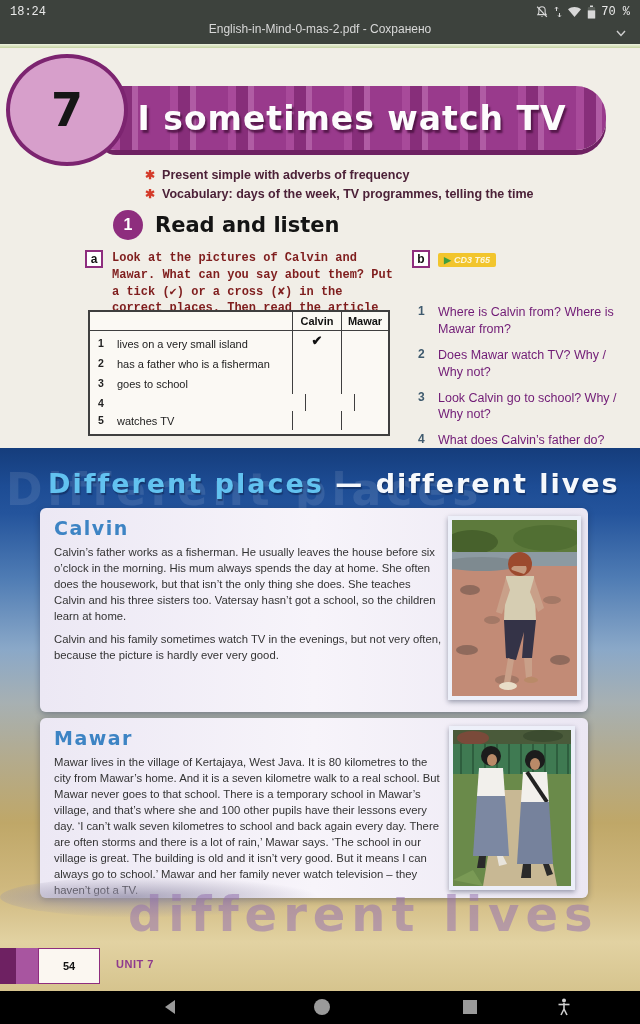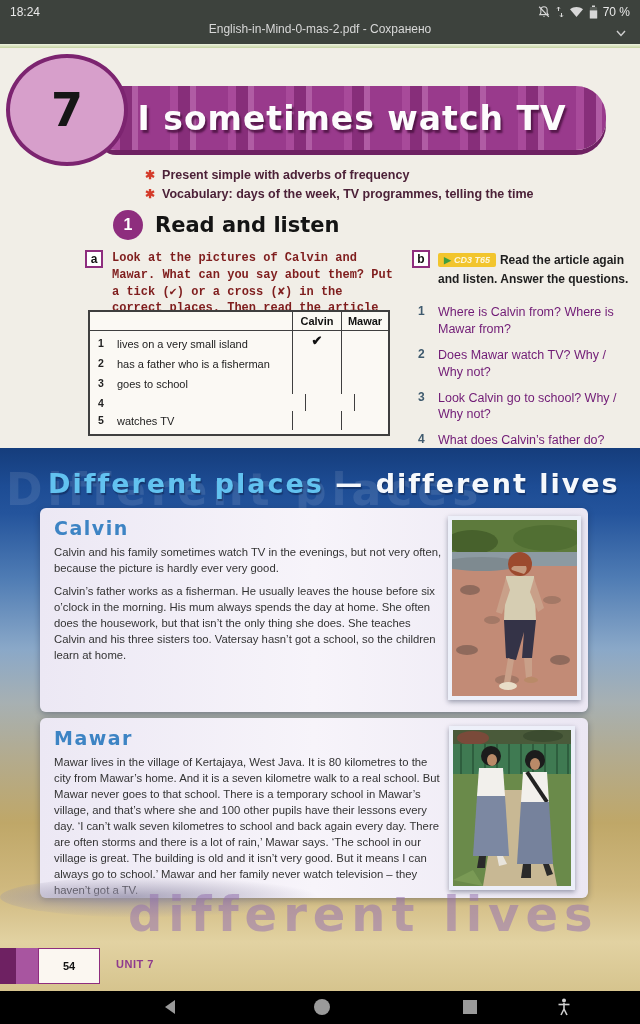--- a/index.html
+++ b/index.html
@@ -3,21 +3,21 @@
 <meta charset="utf-8">
 <style>
   * { margin:0; padding:0; box-sizing:border-box; }
   html,body { width:640px; height:1024px; overflow:hidden; background:#000;
     font-family:"Liberation Sans", sans-serif; }
   .screen { position:relative; width:640px; height:1024px; overflow:hidden; background:#f1eee7; }
 
   
   .status-bar { position:absolute; top:0; left:0; width:640px; height:22px; background:#3d423d;
     display:flex; align-items:center; justify-content:space-between; padding:12px 10px;
-    color:#e9e9e9; font-size:12px; z-index:30; }
+    color:#e9e9e9; font-size:12px; z-index:30;font-family:Liberation Mono, monospace; }
   .status-right { display:flex; align-items:center; gap:5px; }
   .status-right svg { display:block; }
   .title-bar { position:absolute; top:22px; left:0; width:640px; height:22px; background:#3d423d;
     display:flex; justify-content:center; color:#d8d8d8; font-size:12px; z-index:30; }
   .title-bar .chev { position:absolute; right:12px; top:4px; }
   .page-edge { position:absolute; top:44px; left:0; width:640px; height:4px;
     background:linear-gradient(180deg,#eef3e0,#c6d3a2); z-index:5; }
 
   
   .page { position:absolute; top:48px; left:0; width:640px; height:943px; background:#f1eee7; overflow:hidden; }
@@ -231,21 +231,21 @@
       </div>
     </div>
 
     <div class="col-b">
       <div class="head">
         <span class="ex-badge">b</span>
         <div>
           <span class="cd-badge">
               <span class="play">▶</span>
               <span>CD3 T65</span>
-            </span><p>Read the article again and listen. Answer the questions.</p>
+            </span>
         </div>
       </div>
     </div>
 
     <div class="questions">
       <div class="q-item">
         <span class="qn">1</span>
         <span class="qt">Where is Calvin from? Where is Mawar from?</span>
       </div>
       <div class="q-item">
@@ -263,22 +263,22 @@
     </div>
 
     <div class="article">
       <div class="wm-banner">Different  places</div>
       <div class="banner-line">
         <span class="lt">Different places</span><span class="wt"> — </span><span class="wt">different lives</span>
       </div>
 
       <div class="card card-calvin">
         <h2>Calvin</h2>
+        <p>Calvin’s father works as a fisherman. He usually leaves the house before six o’clock in the morning. His mum always spends the day at home. She often does the housework, but that isn’t the only thing she does. She teaches Calvin and his three sisters too. Vatersay hasn’t got a school, so the children learn at home.</p>
         <p>Calvin and his family sometimes watch TV in the evenings, but not very often, because the picture is hardly ever very good.</p>
-        <p>Calvin’s father works as a fisherman. He usually leaves the house before six o’clock in the morning. His mum always spends the day at home. She often does the housework, but that isn’t the only thing she does. She teaches Calvin and his three sisters too. Vatersay hasn’t got a school, so the children learn at home.</p>
         <div class="photo photo-calvin">
           <svg width="125" height="176" viewBox="0 0 125 176">
             <rect width="125" height="176" fill="#c28b76"></rect>
             <rect width="125" height="34" fill="#5d7a3c"></rect>
             <ellipse cx="20" cy="22" rx="26" ry="12" fill="#47612c"></ellipse>
             <ellipse cx="95" cy="18" rx="34" ry="13" fill="#516f33"></ellipse>
             <rect y="32" width="125" height="14" fill="#8c9aa2"></rect>
             <ellipse cx="30" cy="44" rx="40" ry="7" fill="#7e8a90"></ellipse>
             <ellipse cx="18" cy="70" rx="10" ry="5" fill="#8f6a5c"></ellipse>
             <ellipse cx="40" cy="100" rx="8" ry="4" fill="#a37866"></ellipse>

